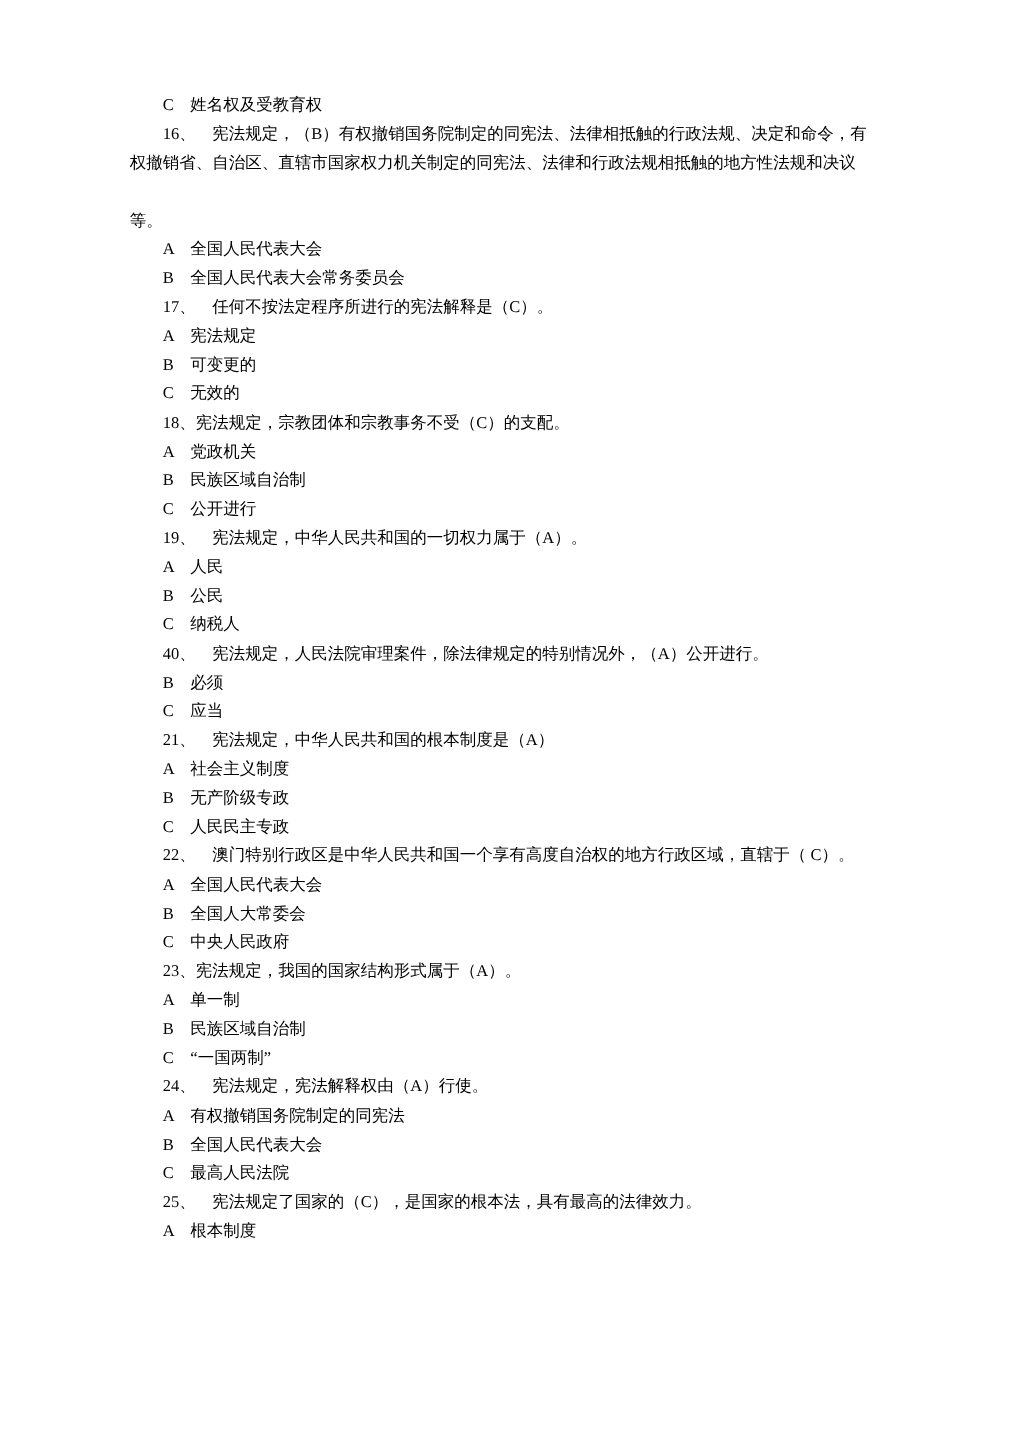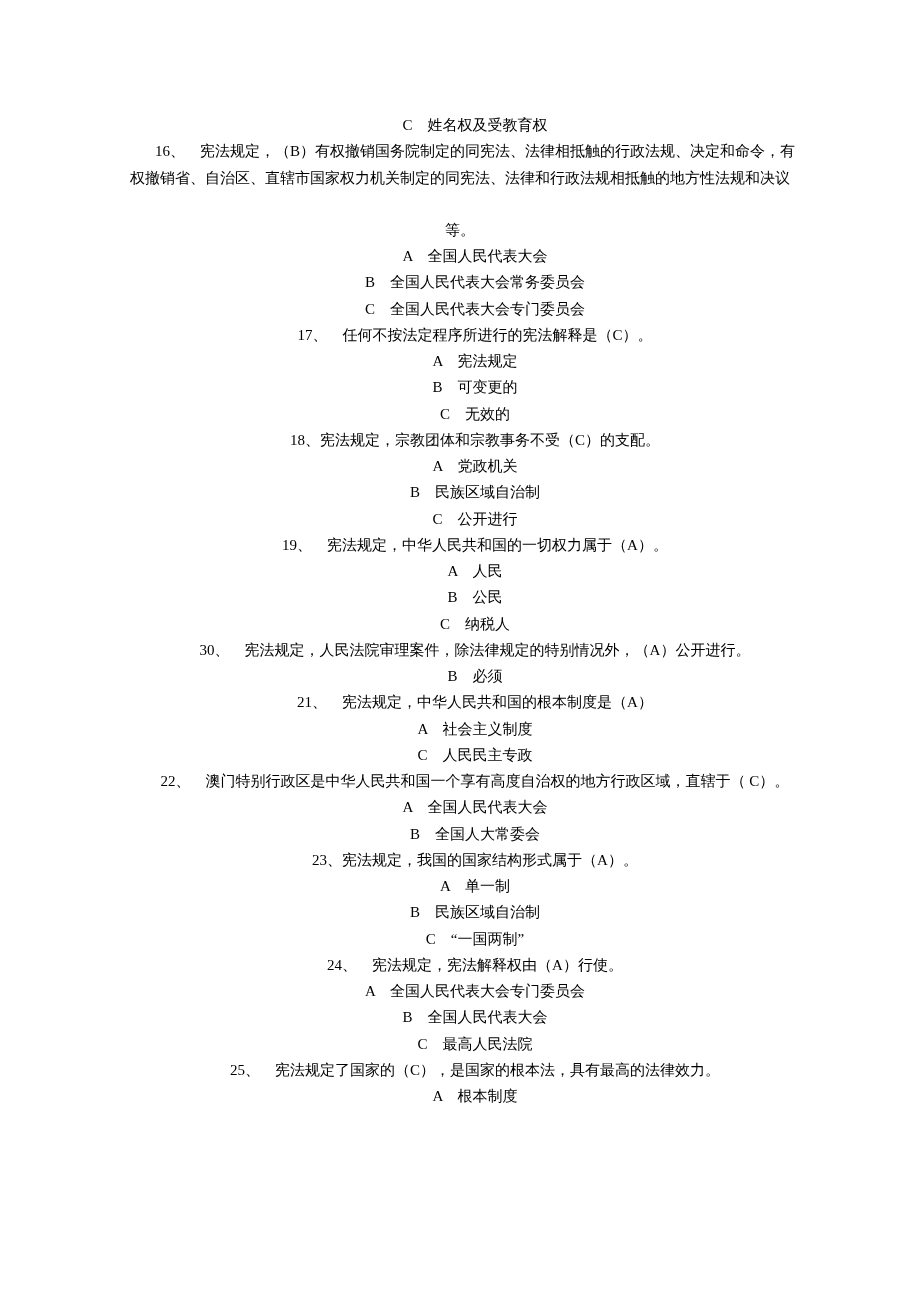--- a/index.html
+++ b/index.html
@@ -10,22 +10,21 @@
   body {
     width: 920px;
     min-height: 1302px;
     position: relative;
     font-family: "SimSun", "宋体", "Microsoft YaHei", serif;
     font-size: 15px;
     color: #000000;
     line-height: 1.75;
   }
   .page {
-    padding: 112px 118px 80px 118px;
-    text-align: center;
+    padding: 83px 118px 80px 118px;
   }
   .content p {
     margin: 0;
     text-indent: 2em;
     word-break: break-all;
   }
   .content p.noindent {
     text-indent: 0;
   }
   .spacer {
@@ -36,45 +35,47 @@
 <body>
 
 <div class="page">
   <div class="content" id="content">
       <p>C　姓名权及受教育权</p>
       <p>16、　宪法规定，（B）有权撤销国务院制定的同宪法、法律相抵触的行政法规、决定和命令，有权撤销省、自治区、直辖市国家权力机关制定的同宪法、法律和行政法规相抵触的地方性法规和决议</p>
       <div class="spacer"></div>
       <p class="noindent">等。</p>
       <p>A　全国人民代表大会</p>
       <p>B　全国人民代表大会常务委员会</p>
-      <p>C　全国人民代表大会专门委员会</p>
       <p>17、　任何不按法定程序所进行的宪法解释是（C）。</p>
       <p>A　宪法规定</p>
       <p>B　可变更的</p>
       <p>C　无效的</p>
       <p>18、宪法规定，宗教团体和宗教事务不受（C）的支配。</p>
       <p>A　党政机关</p>
       <p>B　民族区域自治制</p>
       <p>C　公开进行</p>
       <p>19、　宪法规定，中华人民共和国的一切权力属于（A）。</p>
       <p>A　人民</p>
       <p>B　公民</p>
       <p>C　纳税人</p>
-      <p>30、　宪法规定，人民法院审理案件，除法律规定的特别情况外，（A）公开进行。</p>
+      <p>40、　宪法规定，人民法院审理案件，除法律规定的特别情况外，（A）公开进行。</p>
       <p>B　必须</p>
+      <p>C　应当</p>
       <p>21、　宪法规定，中华人民共和国的根本制度是（A）</p>
       <p>A　社会主义制度</p>
+      <p>B　无产阶级专政</p>
       <p>C　人民民主专政</p>
       <p>22、　澳门特别行政区是中华人民共和国一个享有高度自治权的地方行政区域，直辖于（ C）。</p>
       <p>A　全国人民代表大会</p>
       <p>B　全国人大常委会</p>
+      <p>C　中央人民政府</p>
       <p>23、宪法规定，我国的国家结构形式属于（A）。</p>
       <p>A　单一制</p>
       <p>B　民族区域自治制</p>
       <p>C　“一国两制”</p>
       <p>24、　宪法规定，宪法解释权由（A）行使。</p>
-      <p>A　全国人民代表大会专门委员会</p>
+      <p>A　有权撤销国务院制定的同宪法</p>
       <p>B　全国人民代表大会</p>
       <p>C　最高人民法院</p>
       <p>25、　宪法规定了国家的（C），是国家的根本法，具有最高的法律效力。</p>
       <p>A　根本制度</p>
     </div>
 </div>
 
 </body></html>

